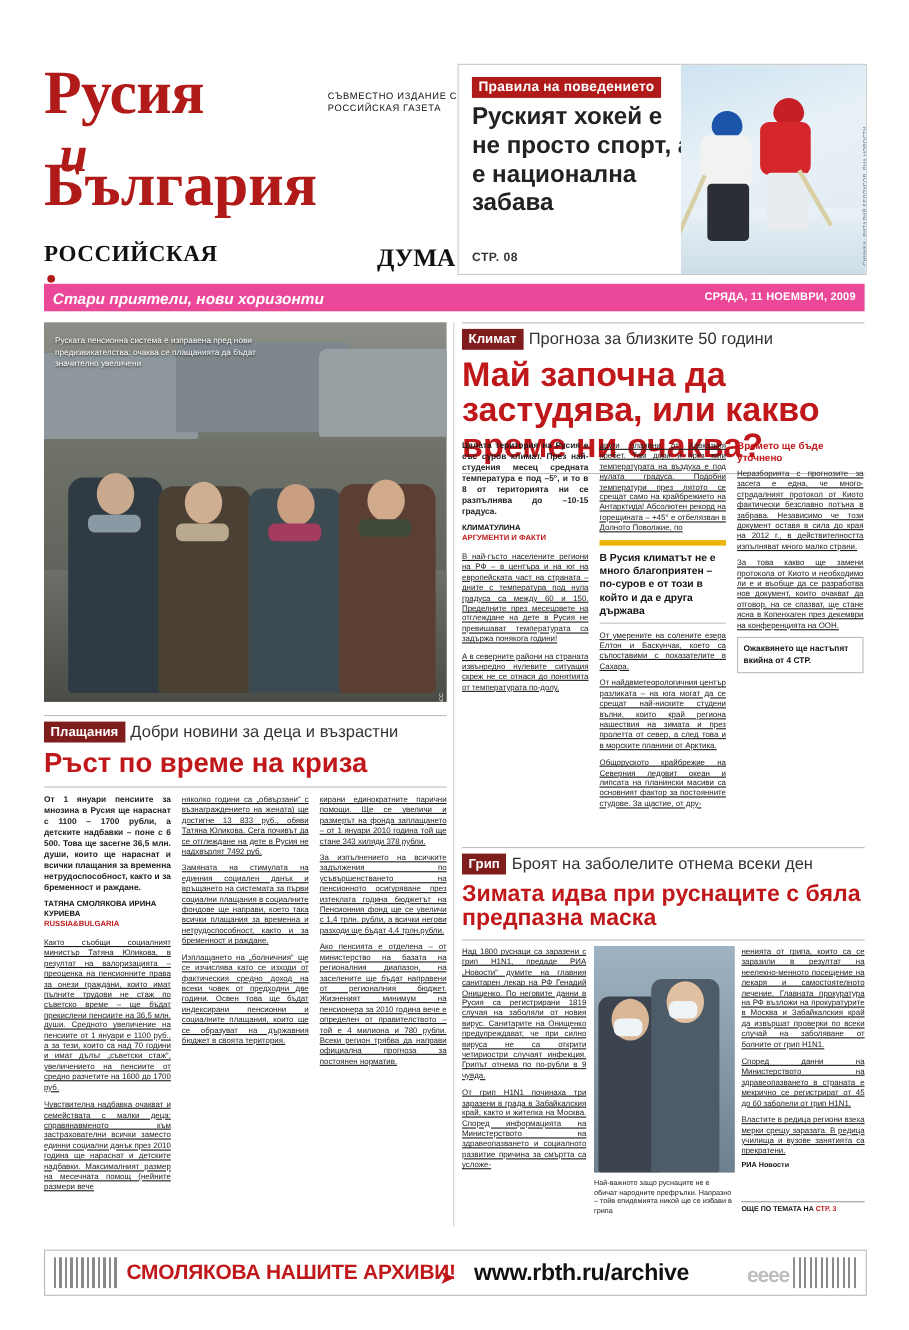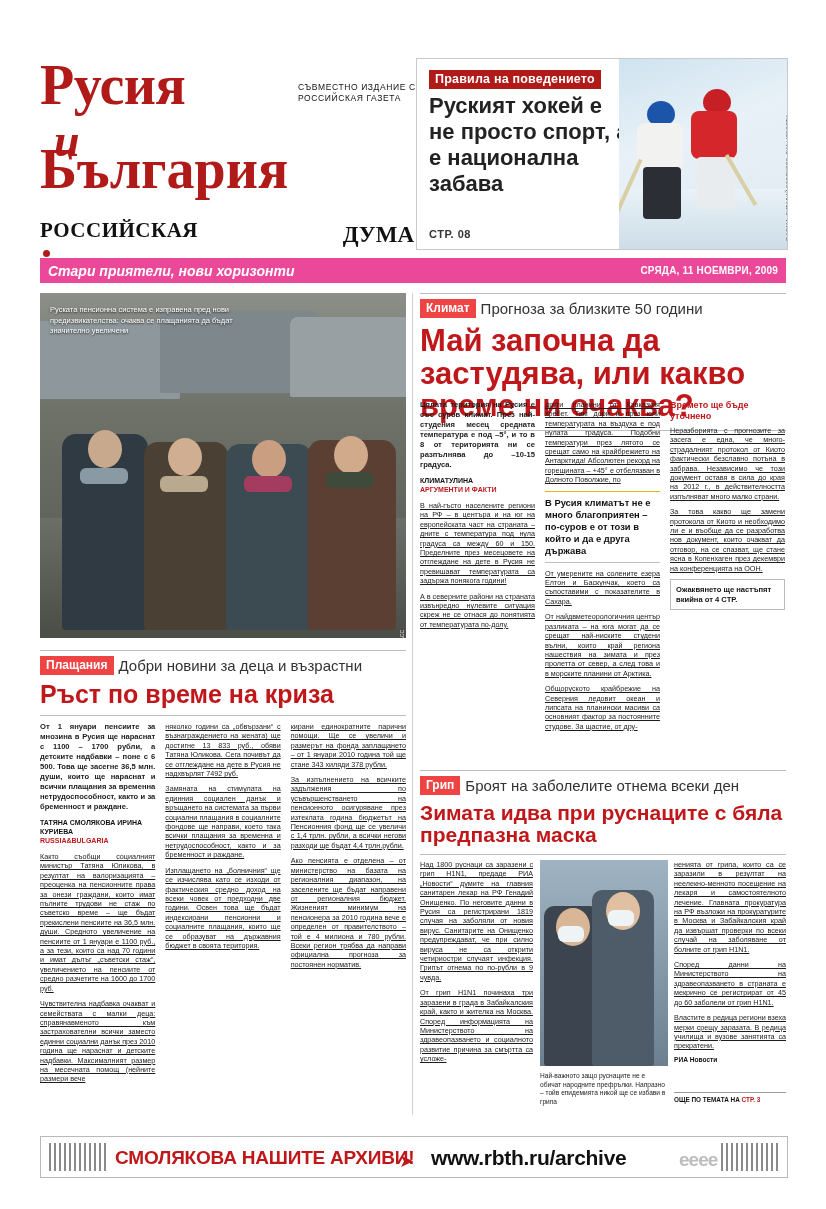--- a/index.html
+++ b/index.html
@@ -237,21 +237,21 @@
     font-size: 5px;
     color: #e8e8e8;
     transform: rotate(-90deg);
     transform-origin: right bottom;
     white-space: nowrap;
   }
 
   
   .kicker-red {
     display: inline-block;
-    background: #ef4444;
+    background: #7f1d1d;
     color: #fff;
     font-weight: bold;
     font-size: 12px;
     padding: 2px 6px 3px 6px;
     vertical-align: middle;
   }
   .kicker-after {
     font-size: 15px;
     color: #333;
     vertical-align: middle;
@@ -317,21 +317,21 @@
     gap: 10px;
   }
   .klimat-cols .c { width: 115px; }
 
   .pullquote {
     font-family: "Liberation Sans", sans-serif;
     font-weight: bold;
     font-size: 9.4px;
     line-height: 12px;
     color: #111;
-    border-top: 1px solid #eab308;
+    border-top: 5px solid #eab308;
     border-bottom: 1px solid #c0c0c0;
     padding: 5px 0;
     margin: 4px 0 6px 0;
   }
   .subhead-small {
     font-weight: bold;
     font-size: 9px;
     line-height: 11px;
     color: #c0181a;
     margin-bottom: 4px;

